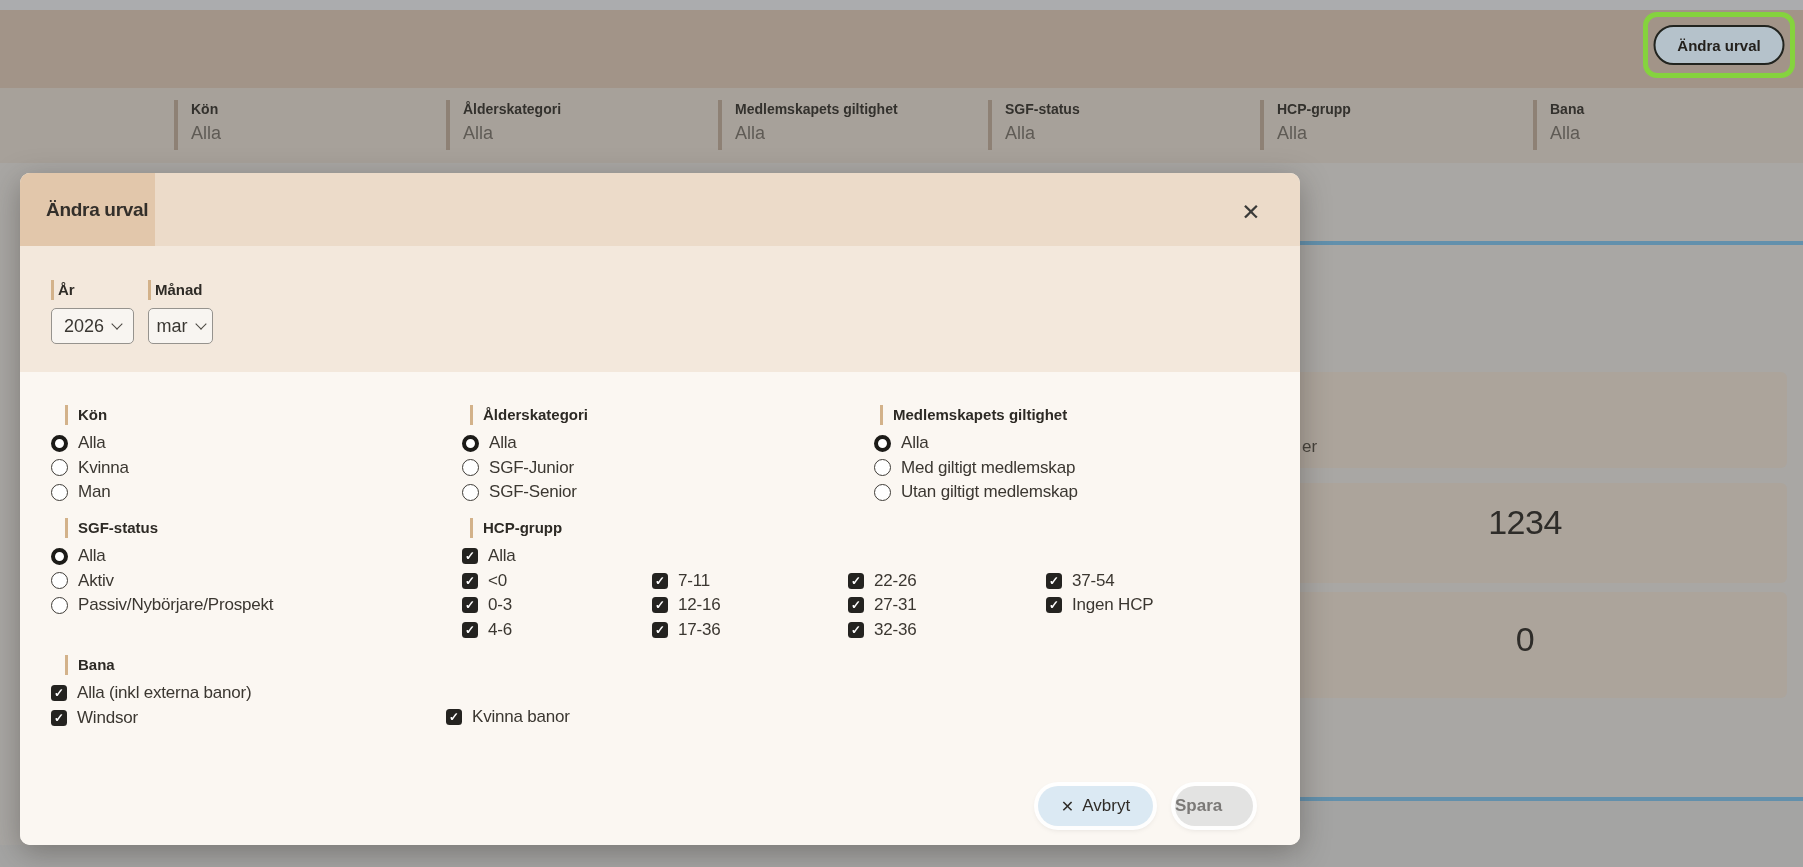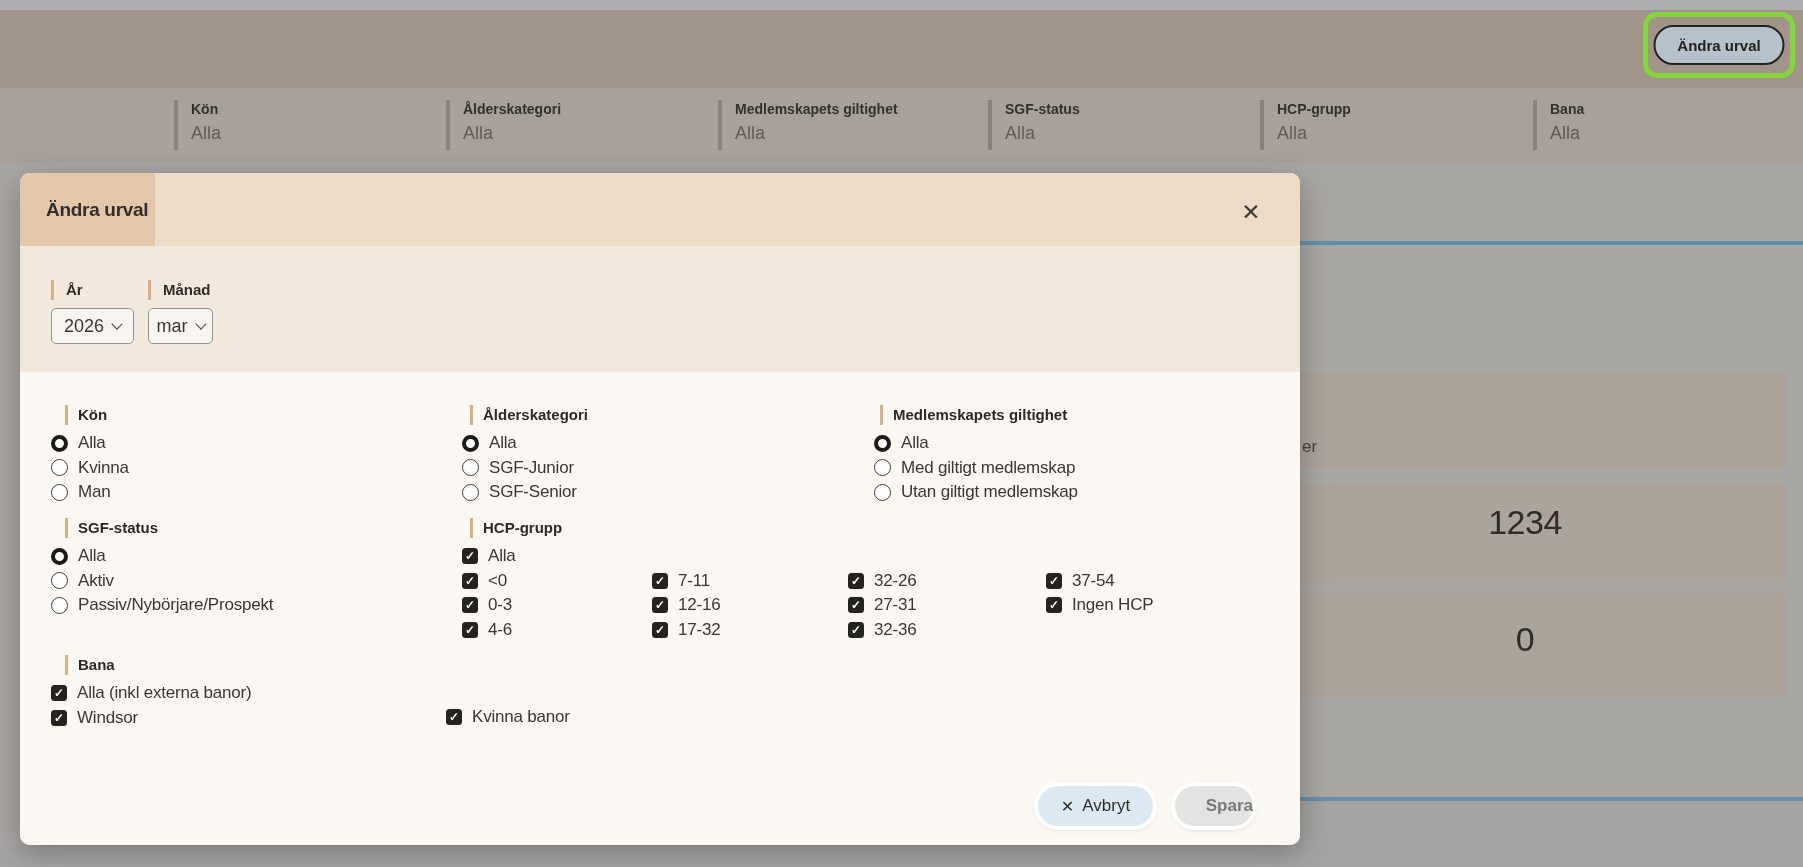--- a/index.html
+++ b/index.html
@@ -46,21 +46,21 @@
   .m-tab { position:absolute; left:0; top:0; width:135px; height:73px; background:#e2c7ab;
            display:flex; align-items:center; padding-left:26px; font-size:19px; font-weight:bold;
            color:#332f2a; white-space:nowrap; letter-spacing:-.3px; }
   .m-close { position:absolute; left:1212px; top:20px; width:38px; height:38px; background:none; border:none;
              font-size:23px; color:#3a3a38; cursor:pointer; font-family:inherit; line-height:38px; text-align:center; }
 
   .m-period { position:absolute; left:0; top:73px; width:100%; height:126px; background:#f3e8dc; }
   .pgroup { position:absolute; top:34px; }
   .pgroup.year  { left:31px; }
   .pgroup.month { left:128px; }
-  .p-head { border-left:3px solid #d3b28a; padding-left:12px; font-size:15px; font-weight:bold;
+  .p-head { border-left:3px solid #d3b28a; padding-left:4px; font-size:15px; font-weight:bold;
             color:#2e2b26; height:20px; line-height:20px; }
   .select { margin-top:8px; display:flex; align-items:center; justify-content:center; gap:9px; height:36px;
             border:1px solid #96938e; border-radius:5px; background:#f8f5f1; font-size:18px; color:#3a3732;
             cursor:pointer; }
   .select.year-select  { width:83px; }
   .select.month-select { width:65px; }
   .chev { width:8px; height:8px; border-right:1.8px solid #4a4742; border-bottom:1.8px solid #4a4742;
           transform:rotate(45deg); margin-top:-5px; }
 
   .m-body { position:absolute; left:0; top:199px; width:100%; height:473px; background:#fbf7f2; }
@@ -88,21 +88,21 @@
   .hcp-grid { display:grid; grid-auto-flow:column; grid-template-rows:repeat(3, 24.5px);
               grid-template-columns:190px 196px 198px auto; }
   .externa-row { position:absolute; left:426px; top:532px; }
 
   .btn-cancel { position:absolute; left:1018px; top:613px; width:115px; height:40px; border-radius:20px;
                 background:#dbe9f3; border:none; display:flex; align-items:center; justify-content:center;
                 gap:8px; font-size:17px; color:#302d29; cursor:pointer; font-family:inherit;
                 box-shadow:0 0 0 4px rgba(255,255,255,.95), 0 2px 7px rgba(0,0,0,.18); }
   .btn-cancel .x-glyph { font-size:16px; }
   .btn-save { position:absolute; left:1155px; top:613px; width:78px; height:40px; border-radius:20px;
-              background:#e3e3e2; border:none; display:flex; align-items:center; justify-content:flex-end;
+              background:#e3e3e2; border:none; display:flex; align-items:center; justify-content:flex-start;
               font-size:17px; font-weight:bold; color:#7b7977; cursor:pointer; font-family:inherit;
               box-shadow:0 0 0 4px rgba(255,255,255,.95), 0 2px 7px rgba(0,0,0,.18); }
 </style>
 </head>
 <body>
 
 <div class="screen">
 
   <div class="top-strip"></div>
 
@@ -280,27 +280,27 @@
         <label class="opt">
           <span class="cb">
               <span>✓</span>
             </span>
           <span class="olabel">12-16</span>
           </label>
         <label class="opt">
           <span class="cb">
               <span>✓</span>
             </span>
-          <span class="olabel">17-32</span>
-          </label>
-        <label class="opt">
-          <span class="cb">
-              <span>✓</span>
-            </span>
-          <span class="olabel">32-26</span>
+          <span class="olabel">17-36</span>
+          </label>
+        <label class="opt">
+          <span class="cb">
+              <span>✓</span>
+            </span>
+          <span class="olabel">22-26</span>
           </label>
         <label class="opt">
           <span class="cb">
               <span>✓</span>
             </span>
           <span class="olabel">27-31</span>
           </label>
         <label class="opt">
           <span class="cb">
               <span>✓</span>

